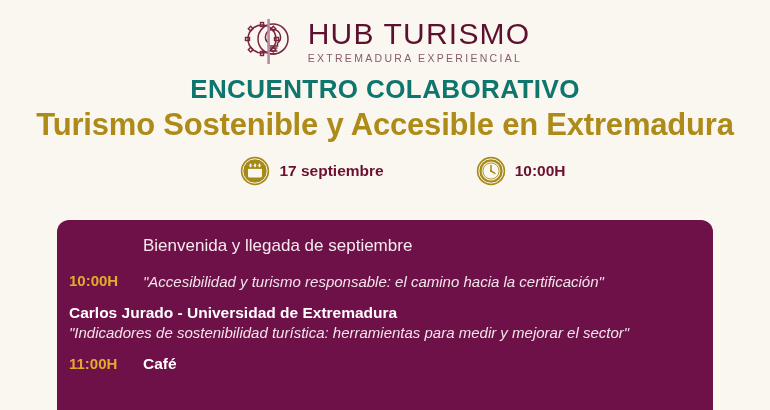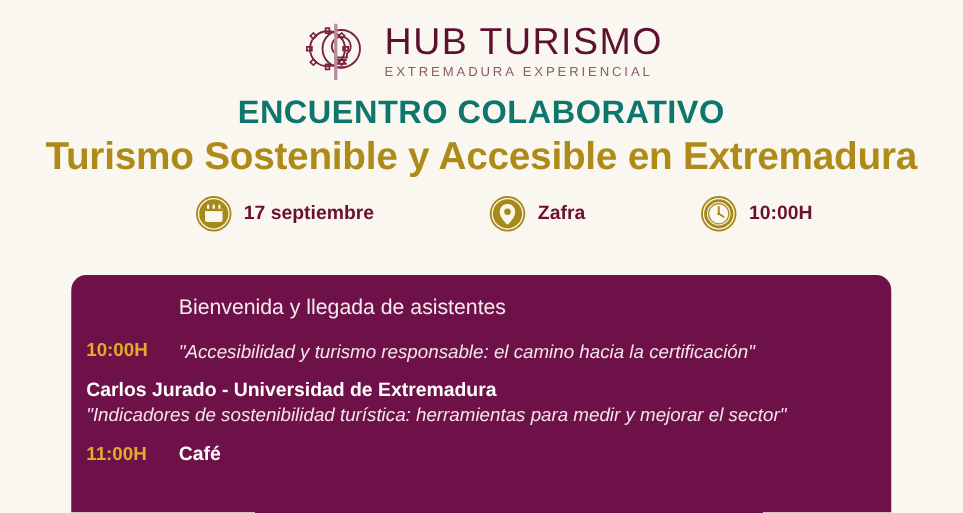--- a/index.html
+++ b/index.html
@@ -185,31 +185,20 @@
           <rect x="8" y="9.5" width="14" height="12" rx="1.6" fill="#FAF7F0"></rect>
           <rect x="8" y="9.5" width="14" height="3.4" fill="#A68A17"></rect>
           <rect x="9.6" y="7.6" width="1.8" height="3.6" rx="0.8" fill="#FAF7F0"></rect>
           <rect x="14.1" y="7.6" width="1.8" height="3.6" rx="0.8" fill="#FAF7F0"></rect>
           <rect x="18.6" y="7.6" width="1.8" height="3.6" rx="0.8" fill="#FAF7F0"></rect>
         </svg>
       </span>
       <span class="info-label">17 septiembre</span>
     </div>
 
-    <div class="info-item">
-      <span class="info-ico">
-        <svg viewBox="0 0 30 30" width="30" height="30">
-          <circle cx="15" cy="15" r="14.2" fill="#A68A17"></circle>
-          <circle cx="15" cy="15" r="12.2" fill="none" stroke="#FAF7F0" stroke-width="1"></circle>
-          <path d="M15 7.2 c-3.5 0 -6.2 2.8 -6.2 6.3 c0 4.7 6.2 10.3 6.2 10.3 s6.2 -5.6 6.2 -10.3 c0 -3.5 -2.7 -6.3 -6.2 -6.3 z" fill="#FAF7F0"></path>
-          <circle cx="15" cy="13.3" r="2.6" fill="#A68A17"></circle>
-        </svg>
-      </span>
-      <span class="info-label">Zafra</span>
-    </div>
 
     <div class="info-item">
       <span class="info-ico">
         <svg viewBox="0 0 30 30" width="30" height="30">
           <circle cx="15" cy="15" r="14.2" fill="#A68A17"></circle>
           <circle cx="15" cy="15" r="12.2" fill="none" stroke="#FAF7F0" stroke-width="1"></circle>
           <circle cx="15" cy="15" r="9.4" fill="#FAF7F0"></circle>
           <circle cx="15" cy="15" r="8.1" fill="none" stroke="#A68A17" stroke-width="0.9"></circle>
           <g stroke="#A68A17" stroke-width="1.5" stroke-linecap="round">
             <line x1="15" y1="15" x2="15" y2="9.6"></line>
@@ -218,21 +207,21 @@
           <circle cx="15" cy="15" r="1.1" fill="#A68A17"></circle>
         </svg>
       </span>
       <span class="info-label">10:00H</span>
     </div>
 
   </div>
 
   <div class="panel">
 
-    <div class="welcome">Bienvenida y llegada de asistentes</div>
+    <div class="welcome">Bienvenida y llegada de septiembre</div>
 
     <div class="agenda-row">
       <span class="row-time">10:00H</span>
       <span class="row-body">
         <span class="row-topic" style="display:block;">"Accesibilidad y turismo responsable: el camino hacia la certificación"</span>
       </span>
     </div>
 
     <div class="agenda-row">
       <span class="row-body">

